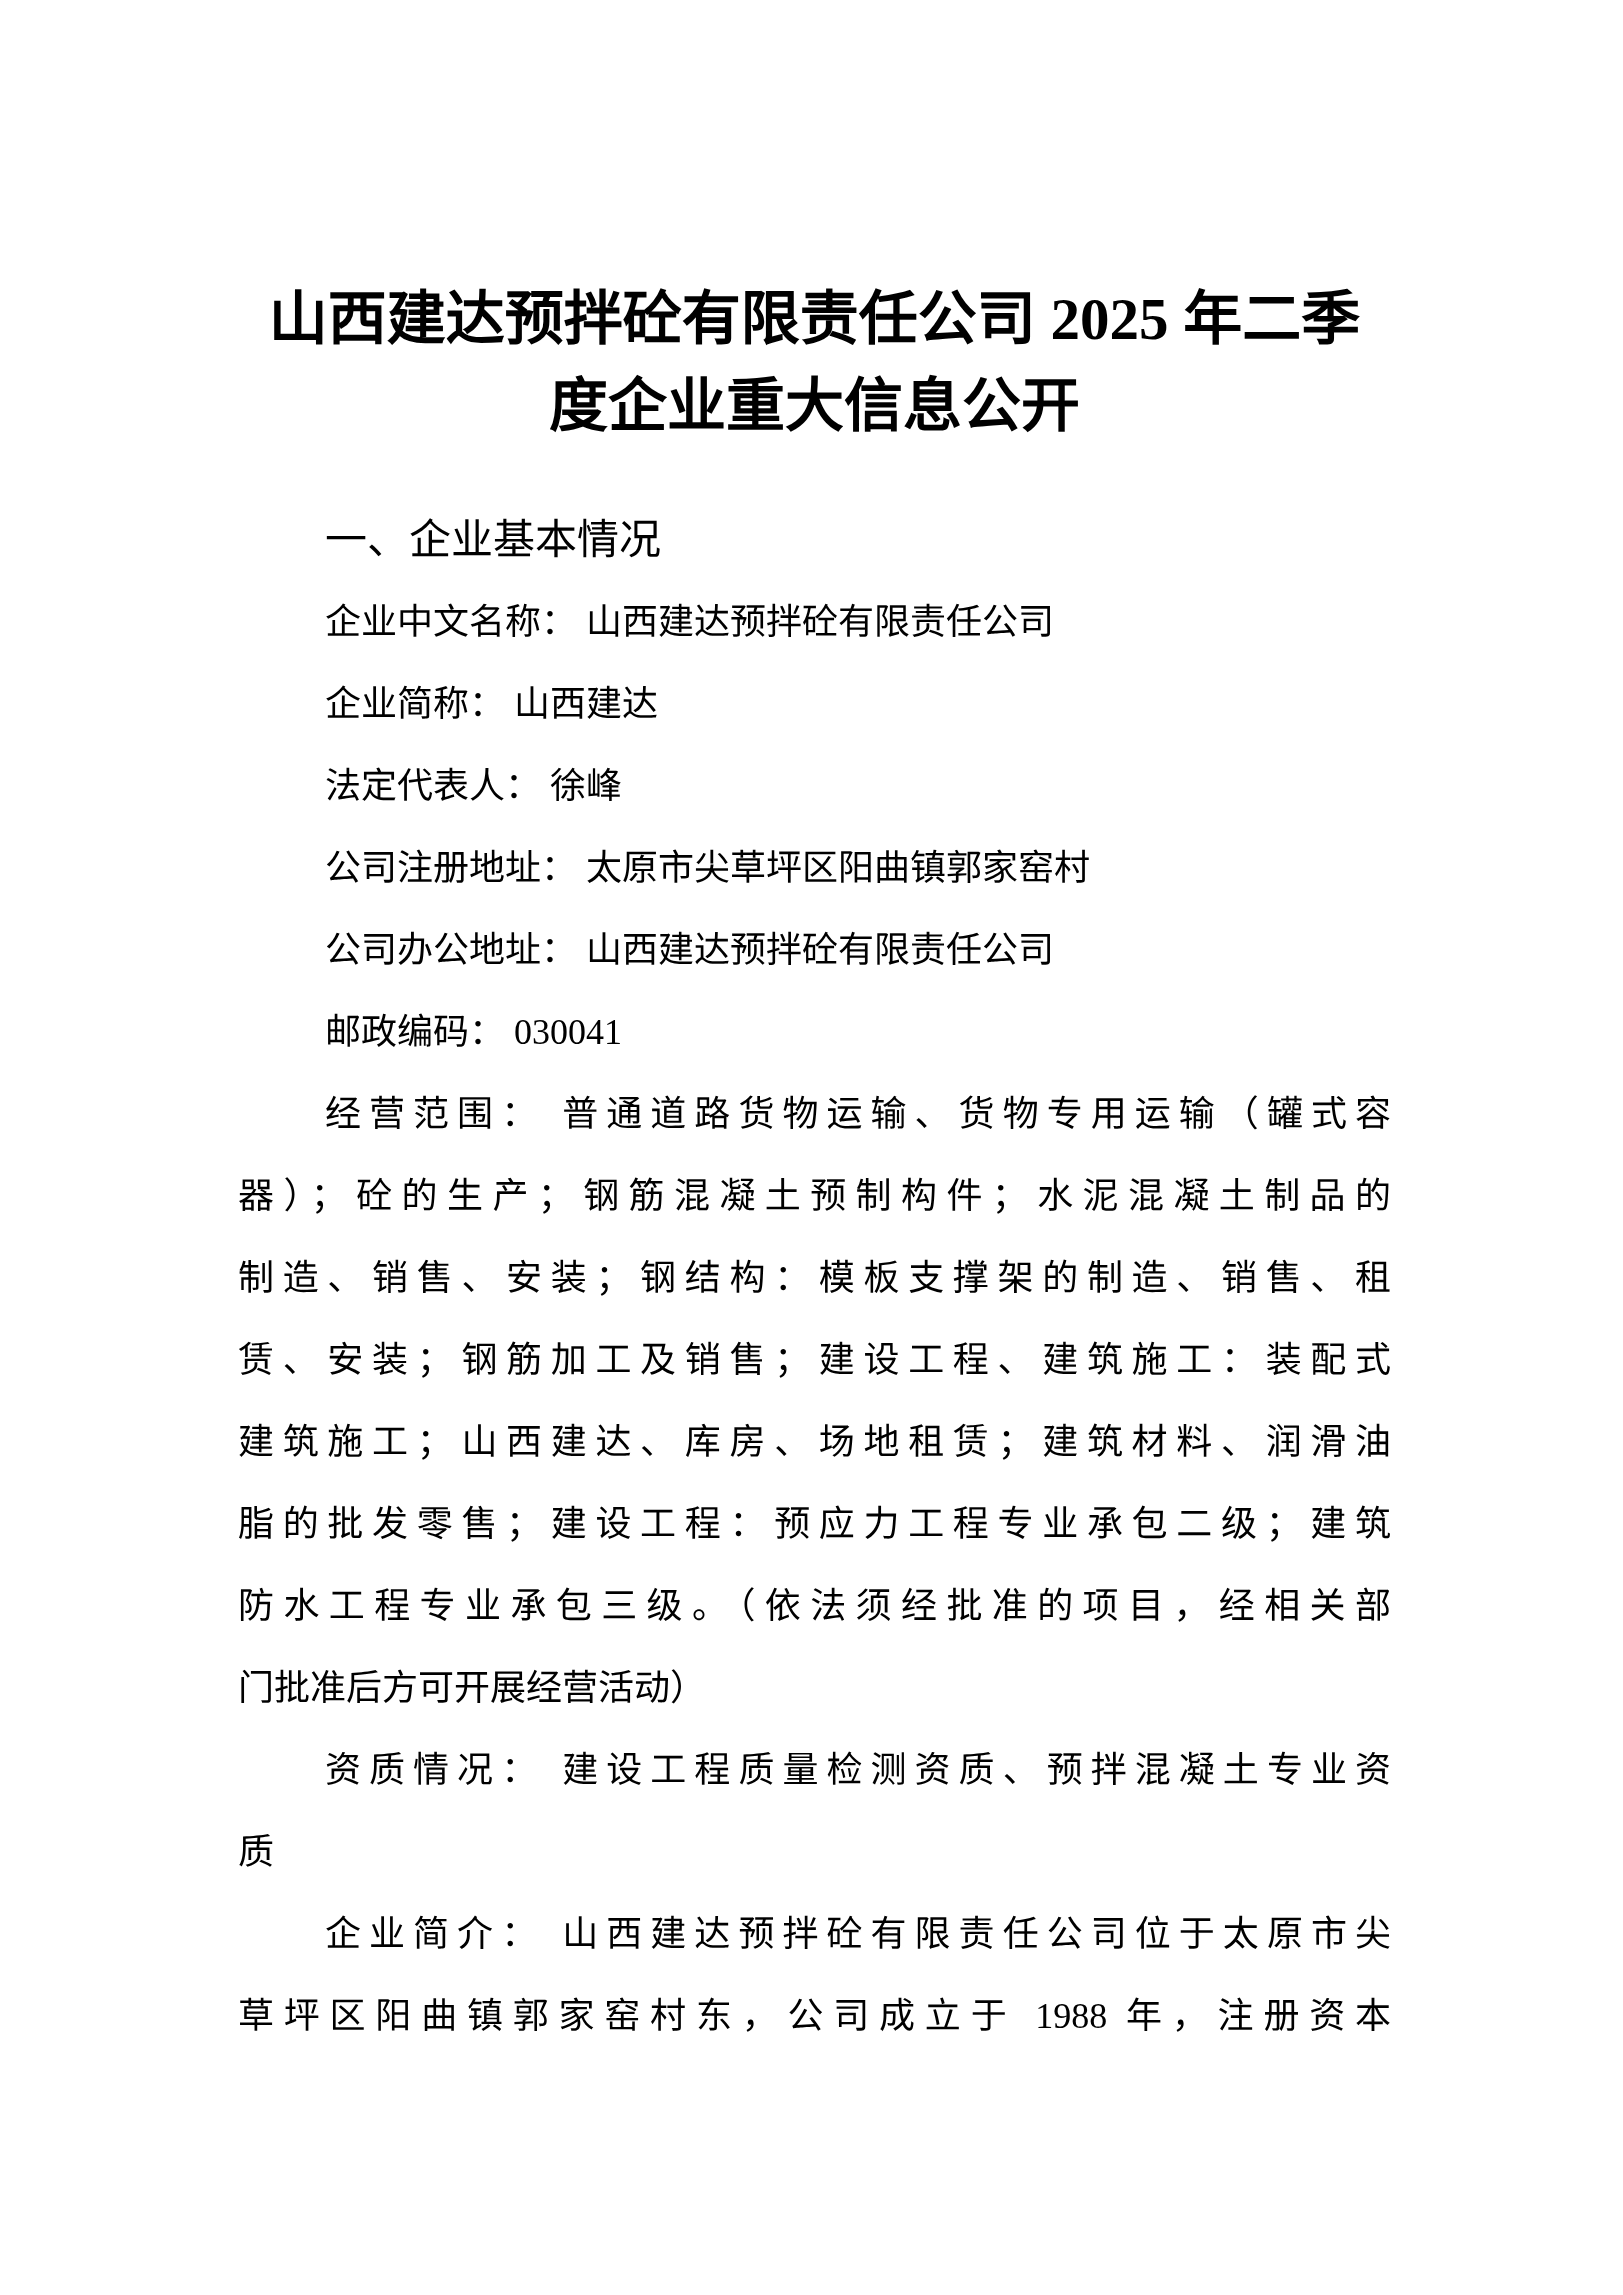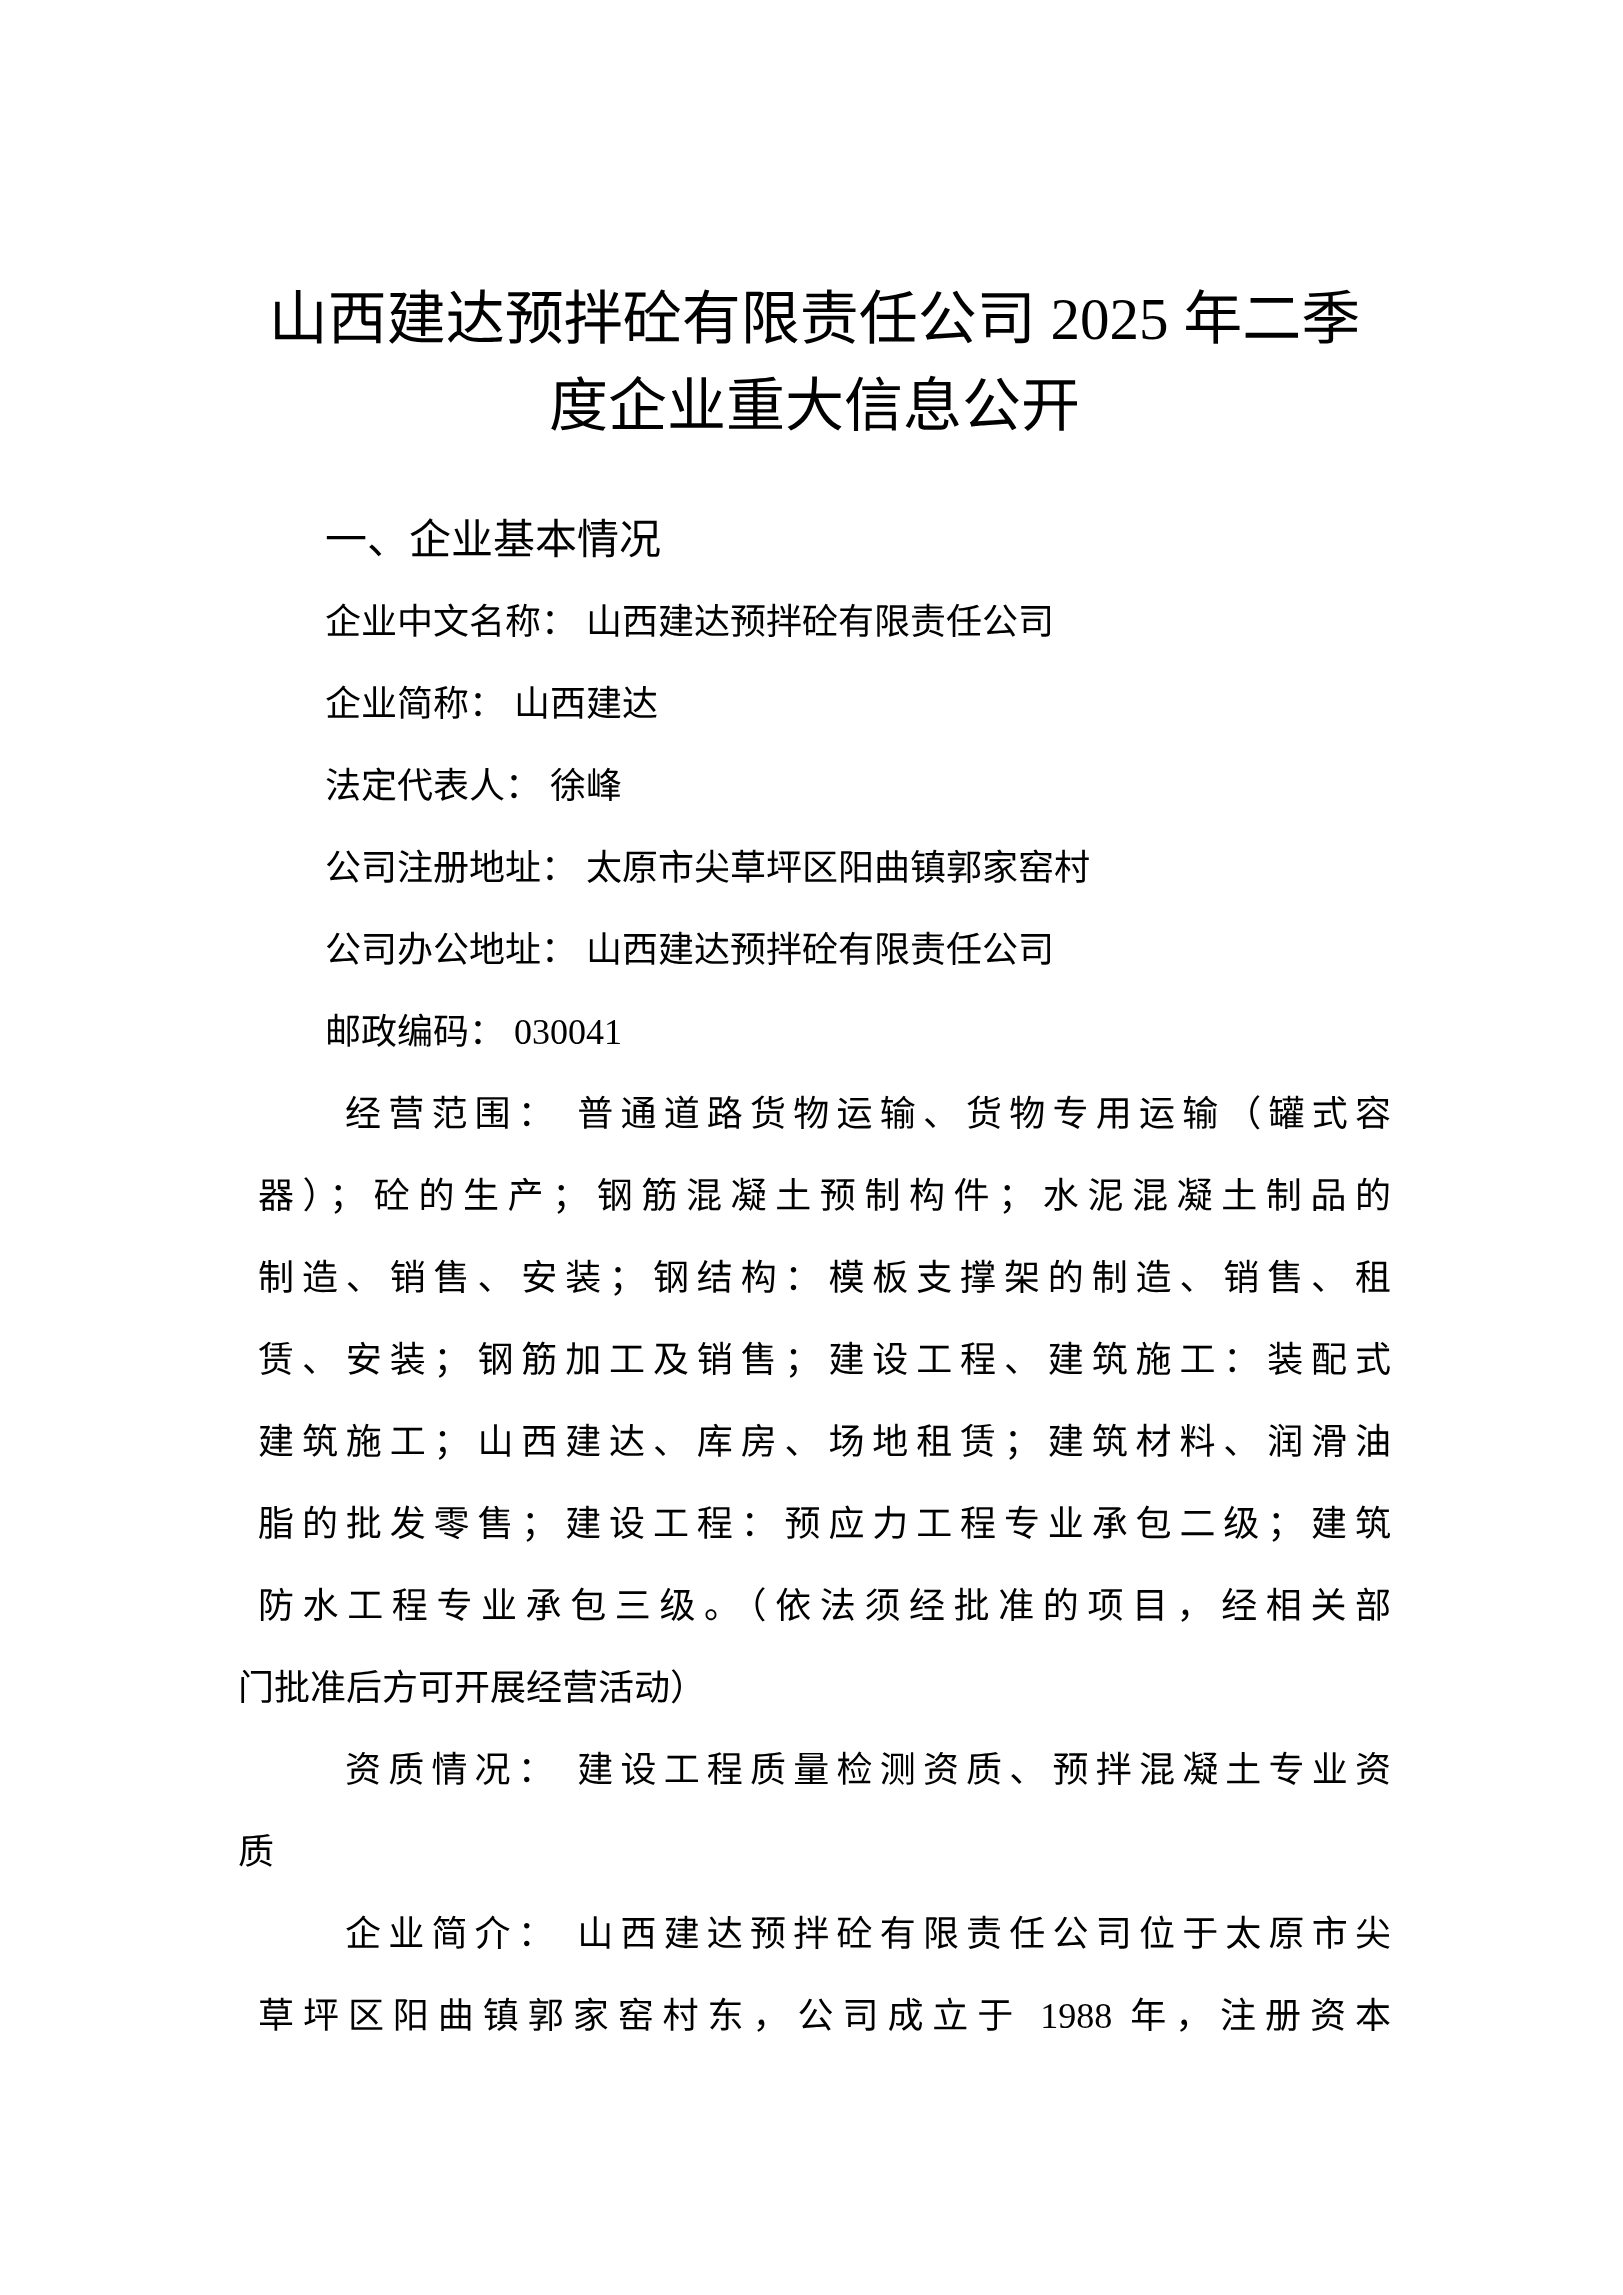--- a/index.html
+++ b/index.html
@@ -20,21 +20,21 @@
     left: 238px;
     top: 276px;
     width: 1153px;
   }
   
   .title-block {
     margin: 0 0 49px 0;
   }
   .title-line {
     font-family: "Liberation Serif", "DejaVu Serif", serif;
-    font-weight: normal;
+    font-weight: bold;
     font-size: 59px;
     line-height: 87px;
     text-align: center;
     white-space: nowrap;
   }
   
   .b {
     font-family: Liberation Serif, serif;
     font-size: 36px;
     line-height: 82px;
@@ -48,21 +48,20 @@
   }
   
   .ind {
     text-indent: 87px;
   }
   
   .just {
     text-align: justify;
     text-align-last: justify;
     text-justify: inter-character;
-    margin-left: 20px;
   }
 </style>
 </head>
 <body>
 
 <div class="page">
   <div class="content">
 
     <div class="title-block">
       <div class="title-line">山西建达预拌砼有限责任公司 2025 年二季</div>

